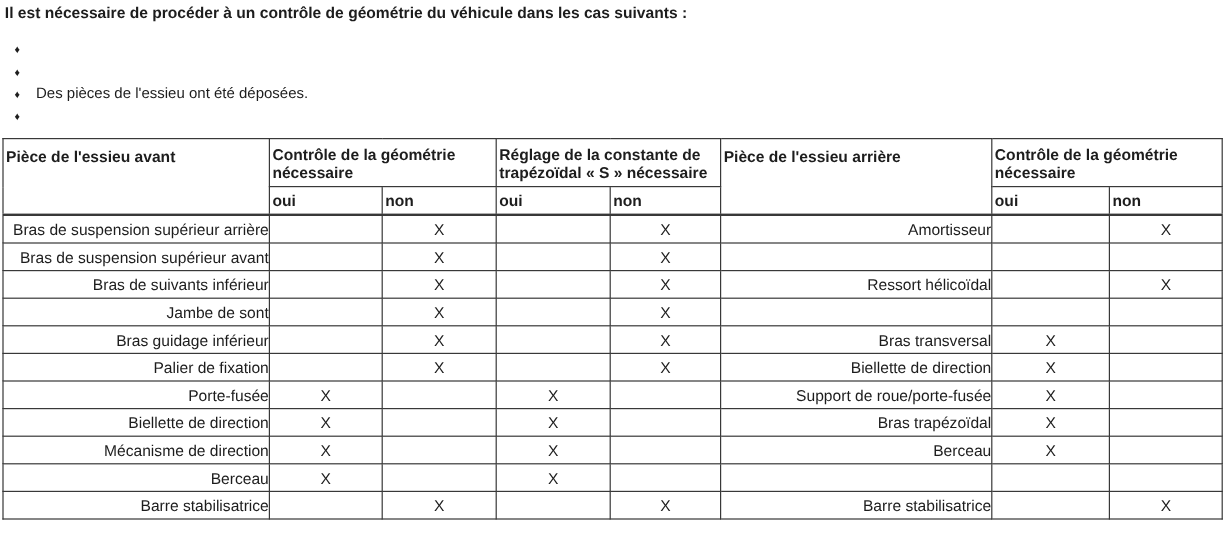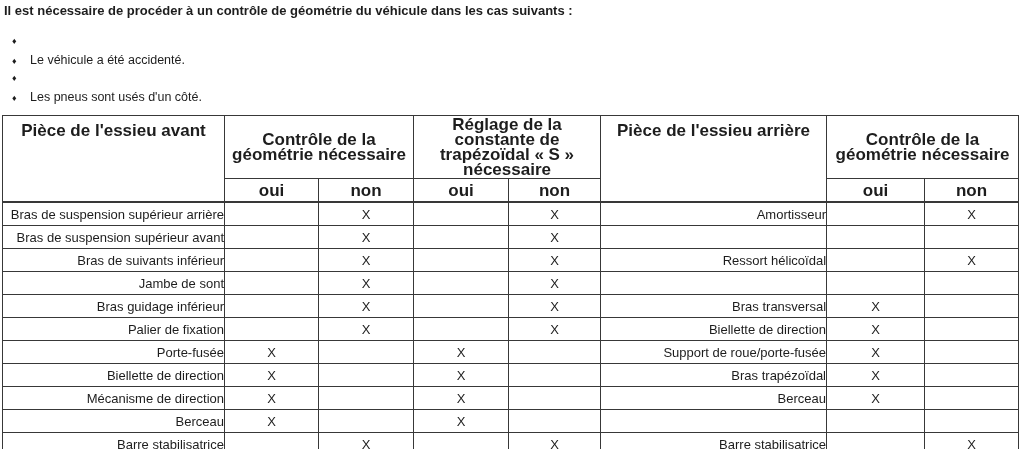--- a/index.html
+++ b/index.html
@@ -48,23 +48,23 @@
     margin-top: 8px;
   }
   .geo-table th, .geo-table td {
     border: 1px solid #383838;
     overflow: hidden;
   }
   .geo-table thead {
     border-bottom: 2px solid #383838;
   }
   .geo-table th {
-    font-size: 17px;
+    font-size: 13px;
     font-weight: bold;
-    text-align: center;
+    text-align: left;
     vertical-align: middle;
     padding: 1px 2px;
     line-height: 15px;
   }
   .geo-table tr.h1 th { height: 37px; }
   .geo-table tr.h1 th.piece-head {
     vertical-align: top;
     padding-top: 7px;
   }
   .geo-table tr.h2 th { height: 20px; }
@@ -88,28 +88,27 @@
 <div class="page">
 
   <p class="intro-title">Il est nécessaire de procéder à un contrôle de géométrie du véhicule dans les cas suivants :</p>
 
   <div class="bullets">
     <div class="bullet-row">
       <span class="bullet-glyph">♦</span>
     </div>
     <div class="bullet-row">
       <span class="bullet-glyph">♦</span>
-      <span class="bullet-text">Le véhicule a été accidenté.</span>
-    </div>
-    <div class="bullet-row">
-      <span class="bullet-glyph">♦</span>
-    </div>
-    <div class="bullet-row">
-      <span class="bullet-glyph">♦</span>
-      <span class="bullet-text">Les pneus sont usés d'un côté.</span>
+    </div>
+    <div class="bullet-row">
+      <span class="bullet-glyph">♦</span>
+      <span class="bullet-text">Des pièces de l'essieu ont été déposées.</span>
+    </div>
+    <div class="bullet-row">
+      <span class="bullet-glyph">♦</span>
     </div>
   </div>
 
   <table class="geo-table">
     <colgroup>
       <col style="width:222px">
       <col style="width:94px">
       <col style="width:95px">
       <col style="width:95px">
       <col style="width:92px">

